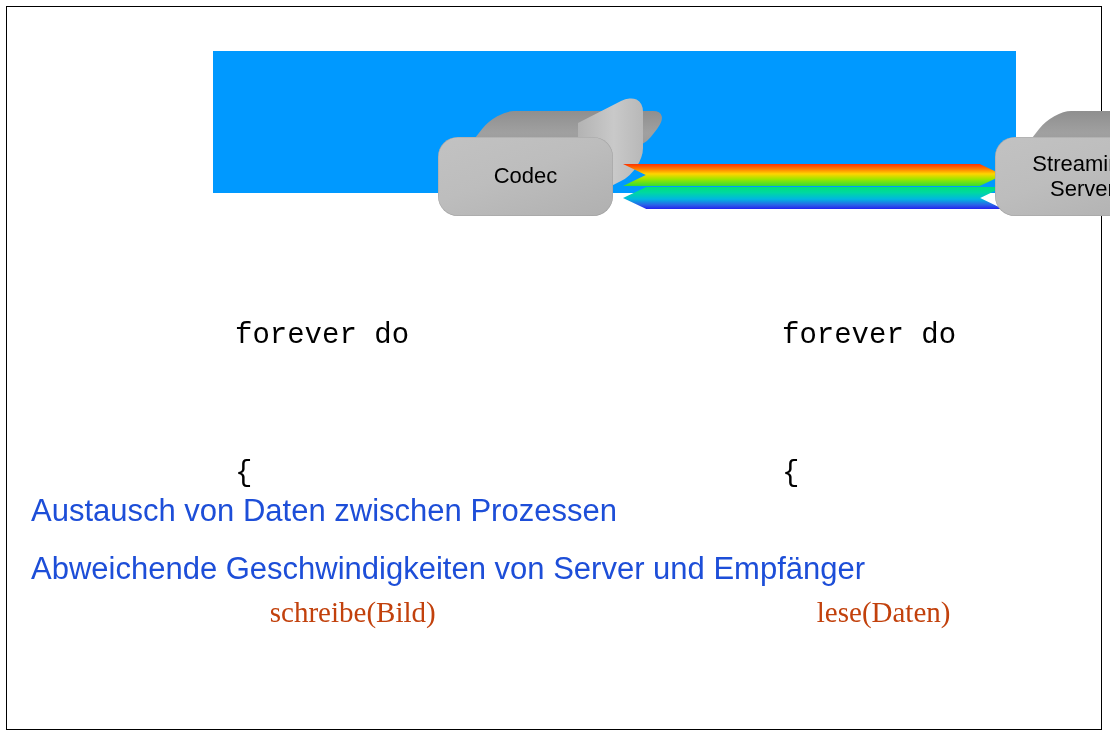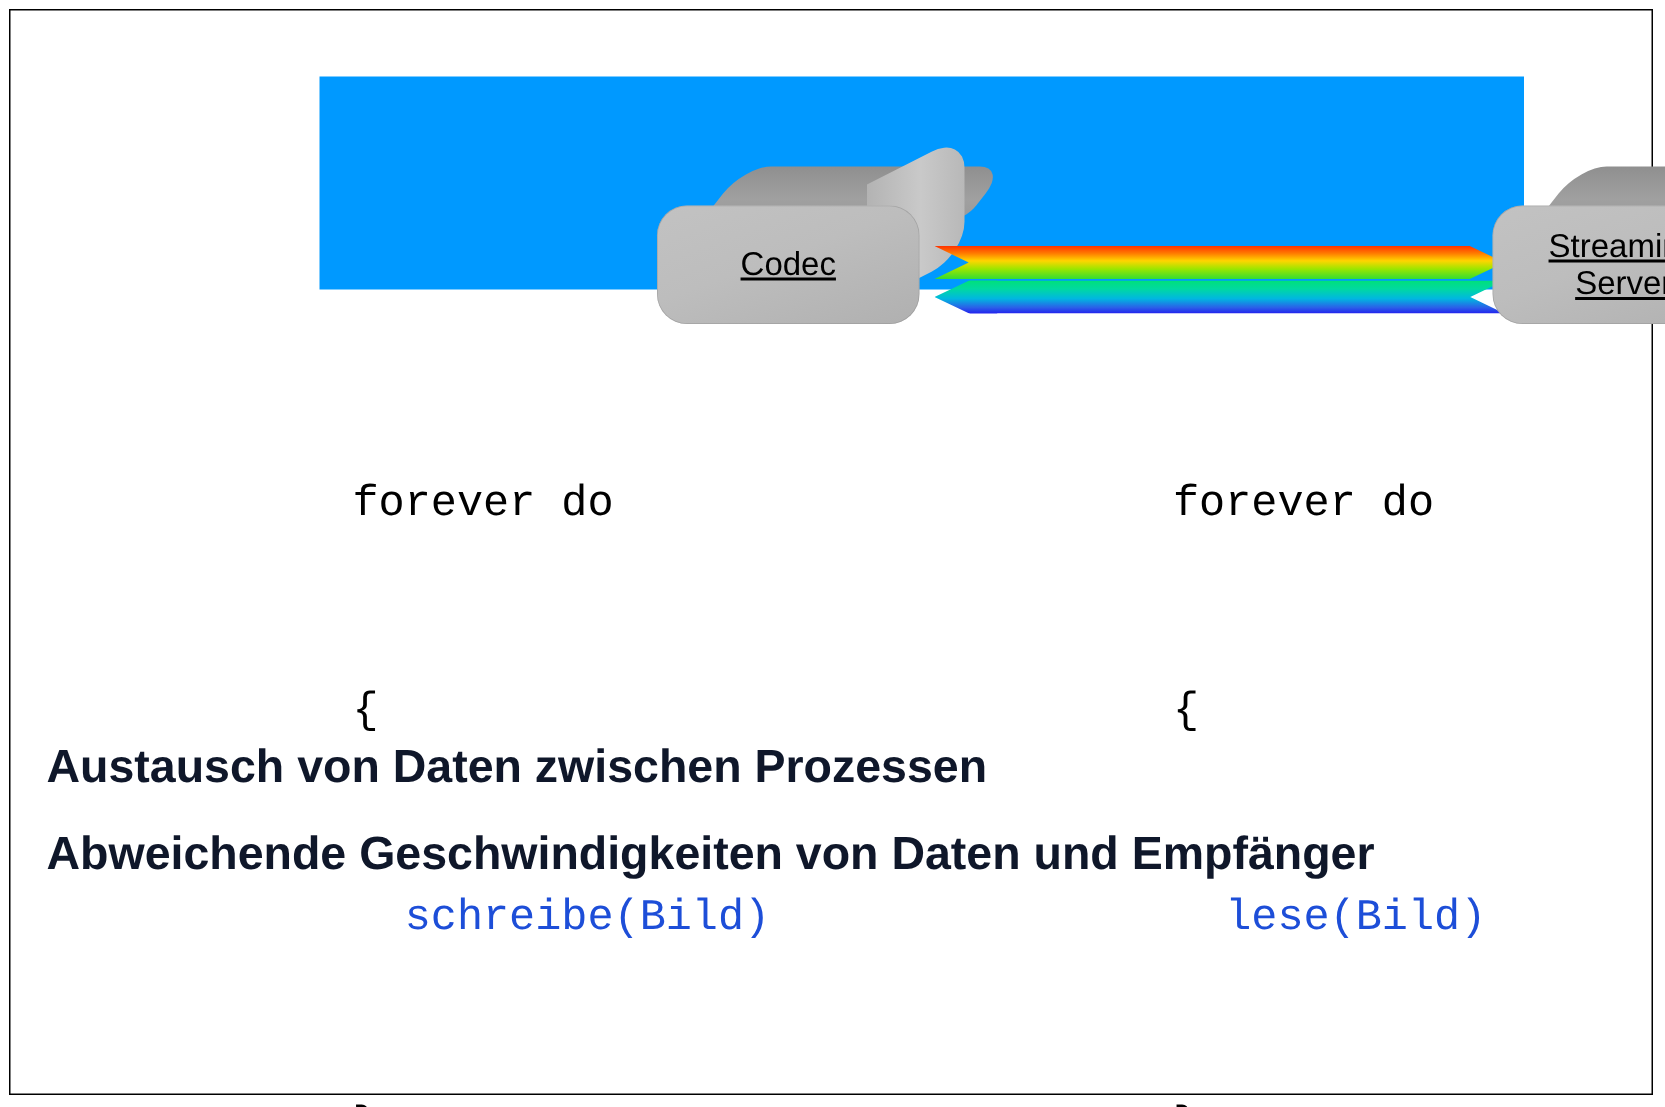--- a/index.html
+++ b/index.html
@@ -68,21 +68,20 @@
     left: 0px;
     top: 26px;
     width: 175px;
     height: 79px;
     background: linear-gradient(160deg, #c2c2c2 0%, #bdbdbd 45%, #b0b0b0 100%);
     border-radius: 20px;
     display: flex;
     align-items: center;
     justify-content: center;
     box-shadow: inset 0 0 0 0.5px rgba(140,140,140,.5);
-    text-decoration: underline;
   }
   .node3d .label {
     color: #000000;
     font-size: 22px;
     line-height: 1.12;
     text-align: center;
     white-space: pre-line;
     font-family: "Liberation Sans", sans-serif;
   }
 
@@ -124,37 +123,36 @@
   .code-block {
     position: absolute;
     font-family: "Liberation Mono", "DejaVu Sans Mono", monospace;
     font-size: 29px;
     line-height: 46px;
     color: #000000;
     white-space: pre;
   }
   #code-left  { left: 228px; top: 214px; }
   #code-right { left: 775px; top: 214px; }
-  .code-call  { color: #1d4ed8; }
+  .code-call  { color: #c2410c; font-family: Liberation Serif, serif; }
   .code-indent { display: inline-block; width: 2ch; }
 
   
   .bullets {
     position: absolute;
     left: 24px;
     top: 475px;
     width: 1060px;
   }
   .bullet-line {
     font-size: 31px;
     line-height: 58px;
-    color: #0f172a;
+    color: #1d4ed8;
     white-space: nowrap;
     font-family: "Liberation Sans", sans-serif;
-    font-weight: bold;
   }
   .u { text-decoration: underline; text-underline-offset: 4px; }
   .it { font-style: italic; }
   .arrow-glyph { letter-spacing: 2px; }
 </style>
 </head>
 <body>
 
 <div class="slide">
 
@@ -187,31 +185,31 @@
   <div class="code-block" id="code-left">
     <div>forever do</div>
     <div>{</div>
     <div><span class="code-indent"></span><span class="code-call">schreibe(Bild)</span></div>
     <div>}</div>
   </div>
 
   <div class="code-block" id="code-right">
     <div>forever do</div>
     <div>{</div>
-    <div><span class="code-indent"></span><span class="code-call">lese(Bild)</span></div>
+    <div><span class="code-indent"></span><span class="code-call">lese(Daten)</span></div>
     <div>}</div>
   </div>
 
   <div class="bullets">
 
     <div class="bullet-line">
       <span>Austausch von Daten zwischen Prozessen</span>
     </div>
 
 
     <div class="bullet-line">
-      <span>Abweichende Geschwindigkeiten von Daten und Empfänger</span>
+      <span>Abweichende Geschwindigkeiten von Server und Empfänger</span>
     </div>
 
 
   </div>
 
 </div>
 
 </body></html>

